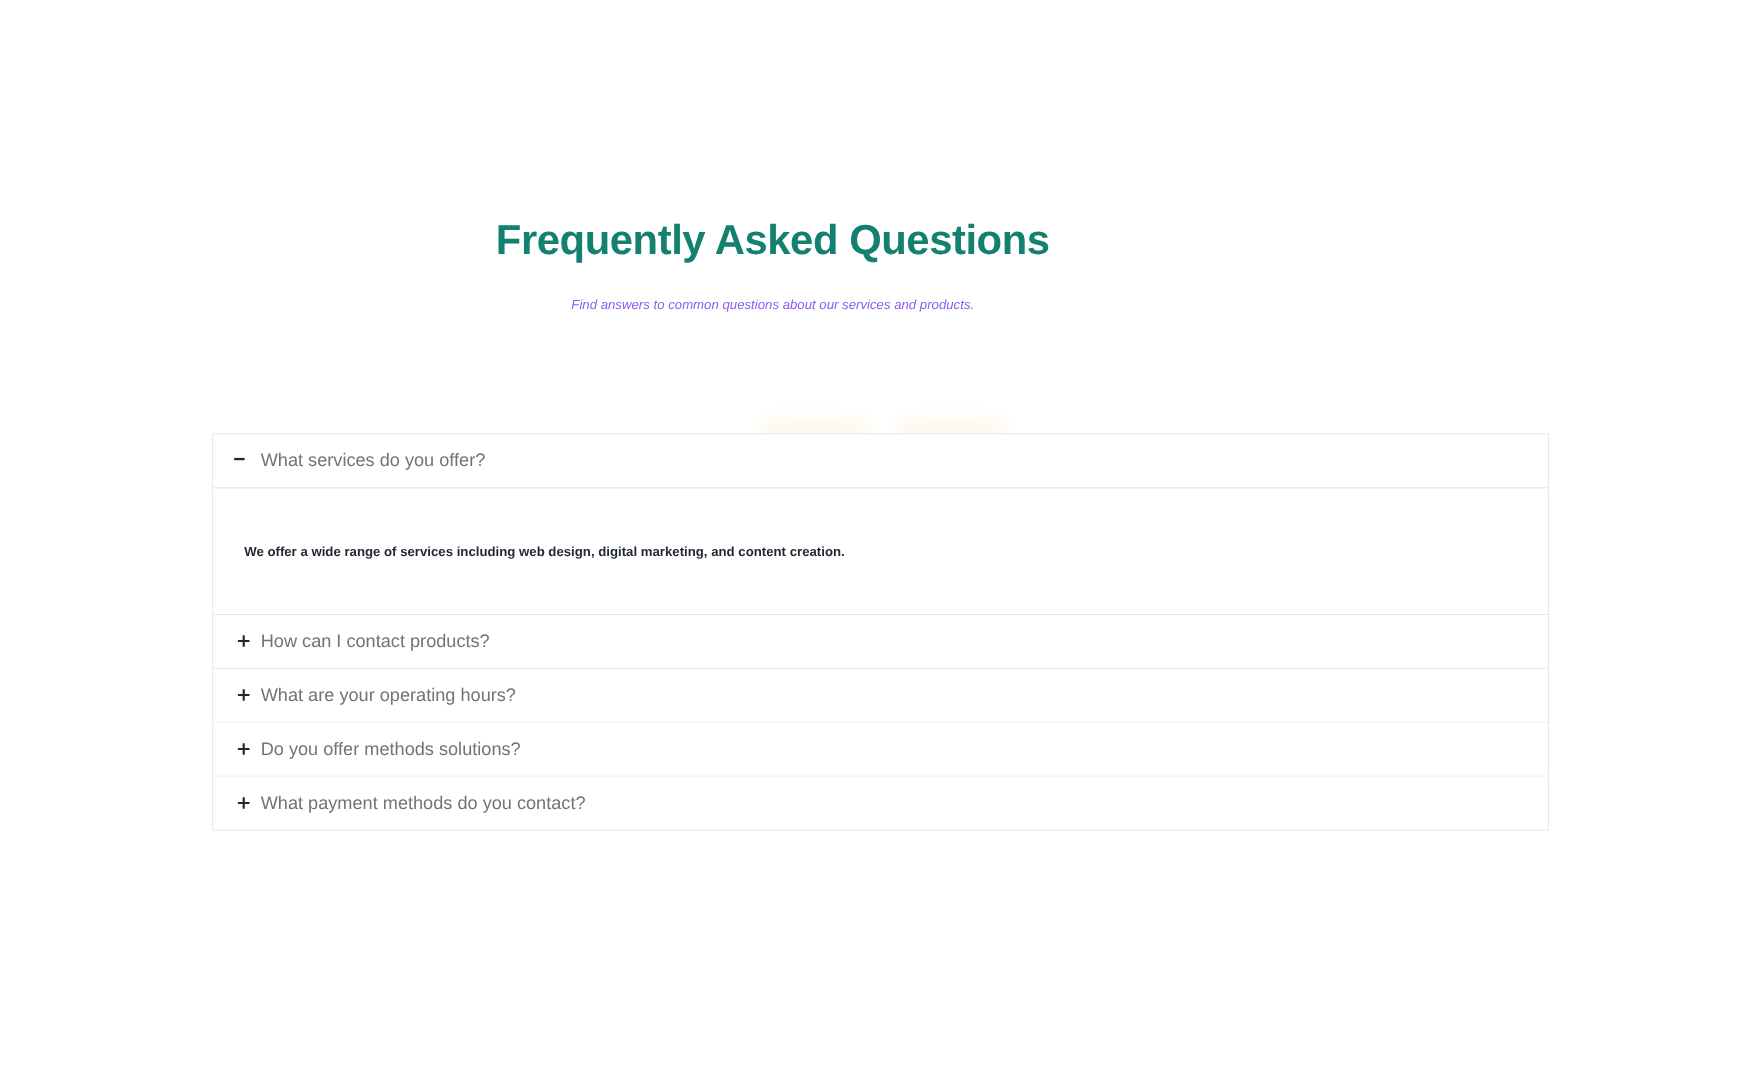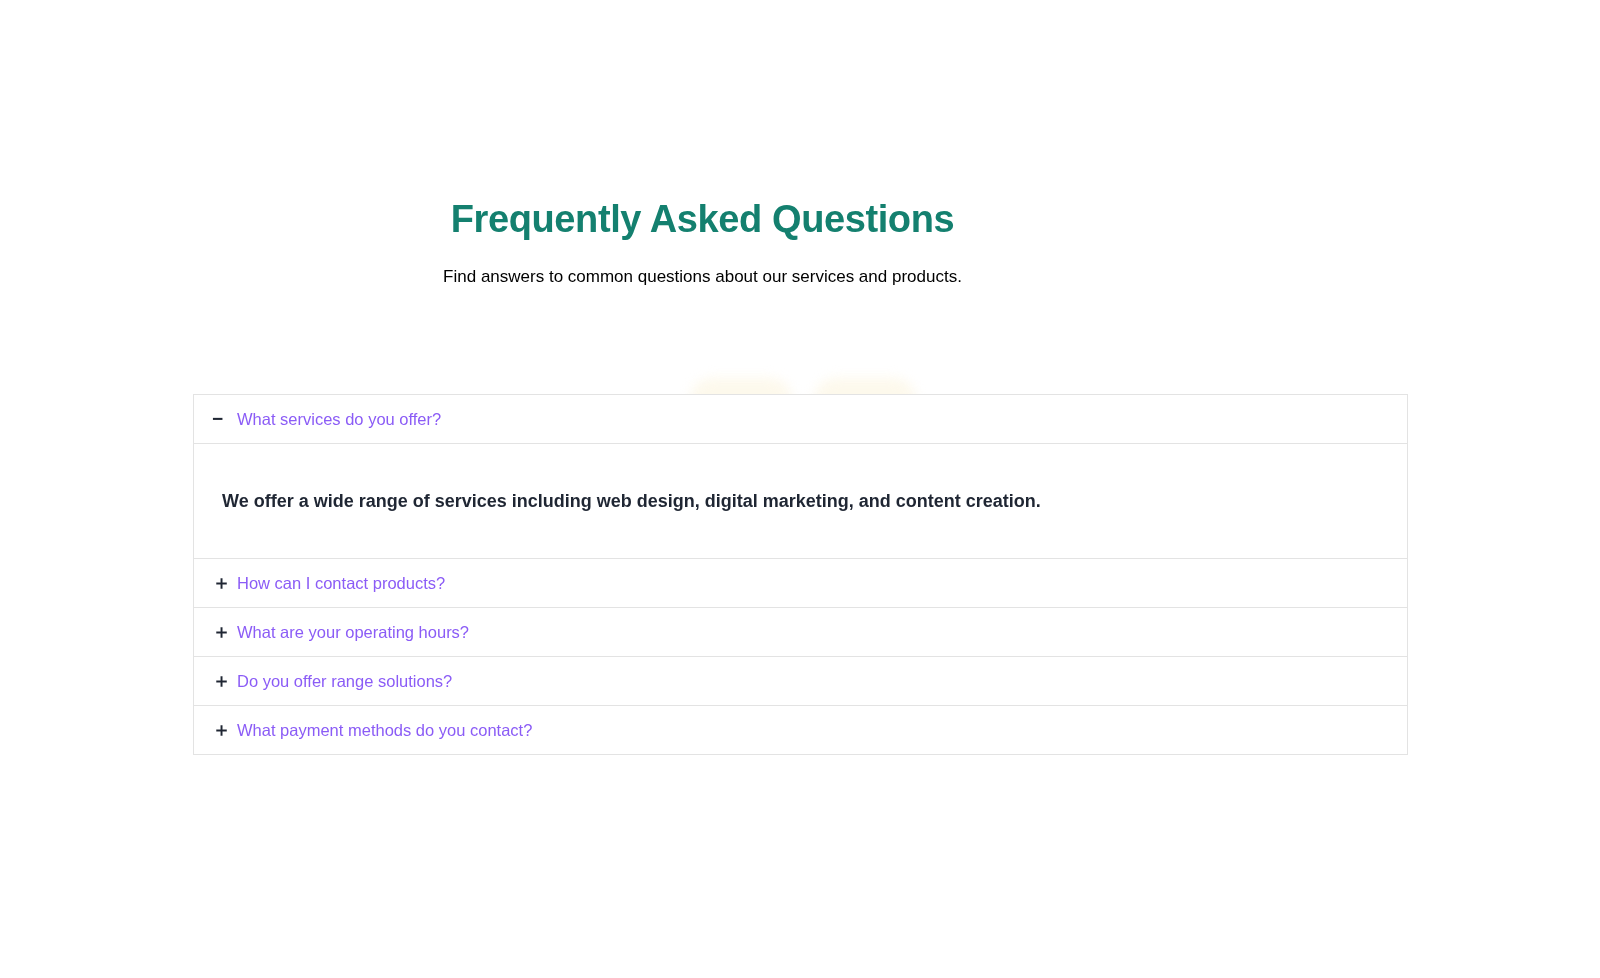--- a/index.html
+++ b/index.html
@@ -52,24 +52,25 @@
     padding-top: 196px;
     font-size: 38px;
     line-height: 46px;
     font-weight: 700;
     color: #14806f;
     letter-spacing: -0.4px;
   }
   .faq-subtitle {
     margin: 0;
     padding-top: 24px;
-    font-size: 17px;
+    font-size: 12px;
     line-height: 22px;
-    color: #000000;
+    color: #8b5cf6;
     font-weight: 400;
+    font-style: italic;
   }
 
   .accordion {
     position: absolute;
     left: 193px;
     top: 394px;
     width: 1215px;
     border: 1px solid #e3e3e3;
     background: #ffffff;
   }
@@ -94,31 +95,31 @@
     color: #1f2633;
     font-weight: 600;
     text-align: left;
     user-select: none;
     position: relative;
     top: -1px;
   }
   .acc-q {
     font-size: 16.5px;
     line-height: 22px;
-    color: #8b5cf6;
+    color: #737373;
     font-weight: 400;
     margin-left: 5px;
   }
   .acc-panel {
     border-top: 1px solid #e3e3e3;
     padding: 46px 28px 46px 28px;
     background: #ffffff;
   }
   .acc-a {
-    font-size: 18px;
+    font-size: 12px;
     line-height: 22px;
     color: #1f2633;
     font-weight: 600;
   }
 </style>
 </head>
 <body>
 
 <div class="page">
 
@@ -158,21 +159,21 @@
       <div class="acc-header">
         <span class="acc-icon">＋</span>
         <span class="acc-q">What are your operating hours?</span>
       </div>
 
     </div>
 
     <div class="acc-item">
       <div class="acc-header">
         <span class="acc-icon">＋</span>
-        <span class="acc-q">Do you offer range solutions?</span>
+        <span class="acc-q">Do you offer methods solutions?</span>
       </div>
 
     </div>
 
     <div class="acc-item">
       <div class="acc-header">
         <span class="acc-icon">＋</span>
         <span class="acc-q">What payment methods do you contact?</span>
       </div>
 

